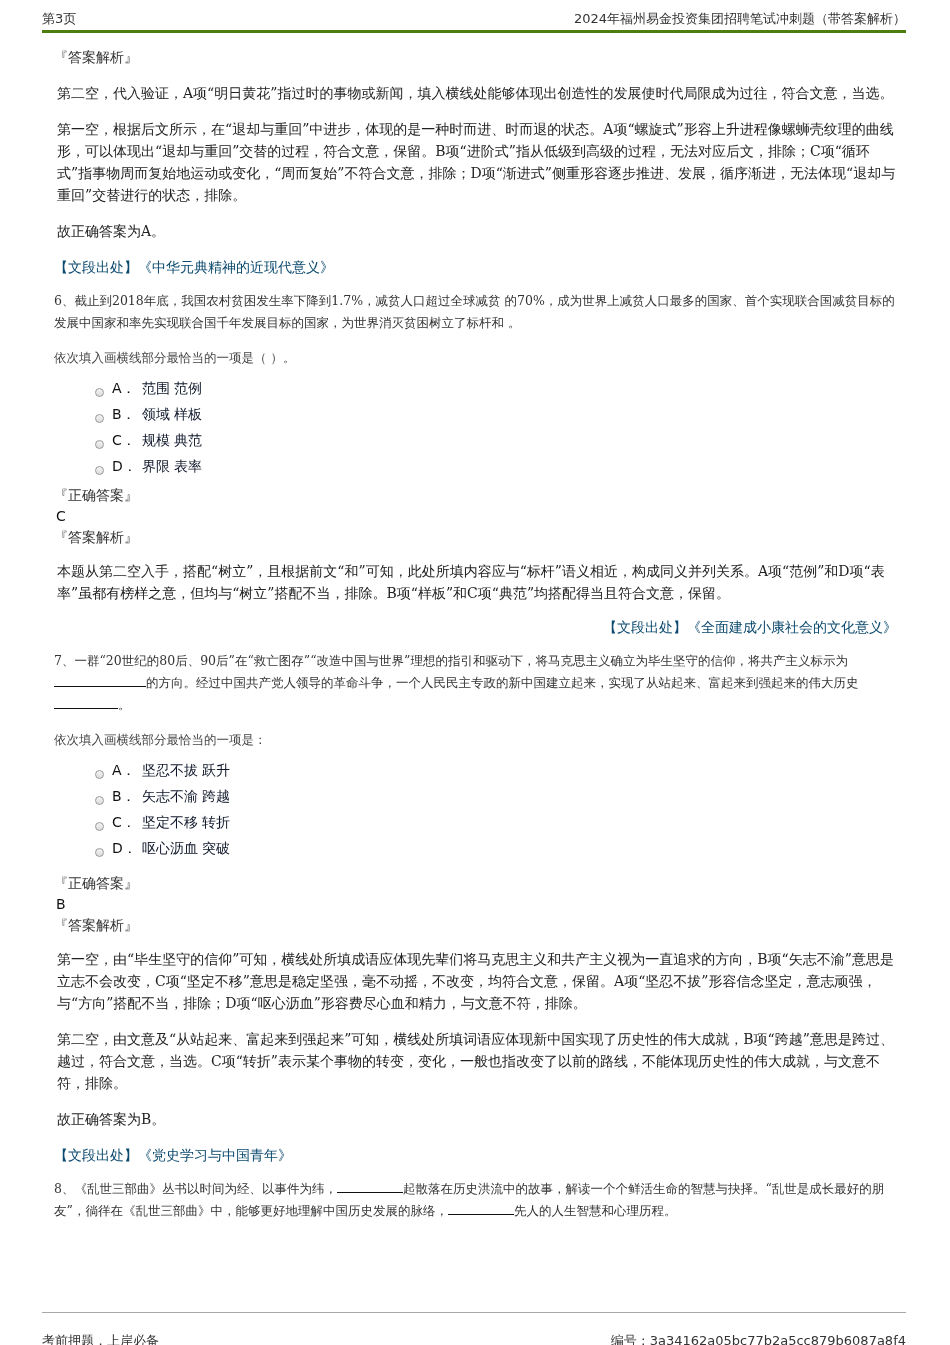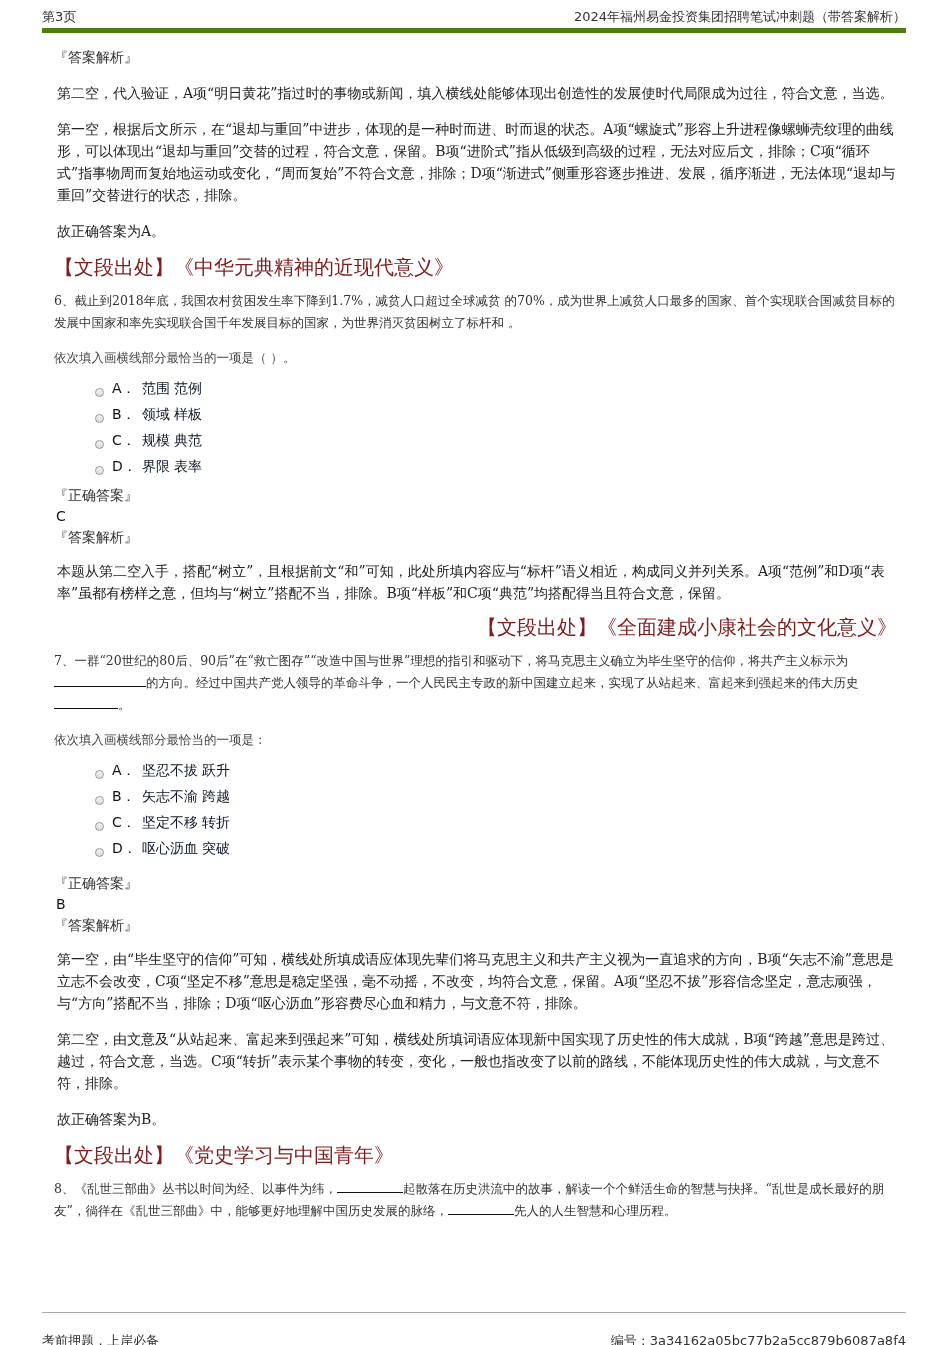--- a/index.html
+++ b/index.html
@@ -3,21 +3,21 @@
 <meta charset="utf-8">
 <style>
   html, body { margin: 0; padding: 0; background: #ffffff; }
   body {
     width: 950px; height: 1345px; position: relative; overflow: hidden;
     font-family: "DejaVu Sans", "Liberation Sans", sans-serif;
     color: #222;
   }
   .header {
     position: absolute; left: 42px; top: 11px; width: 864px; height: 22px;
-    border-bottom: 5px solid #4d7c0f;
+    border-bottom: 3px solid #4d7c0f;
     font-size: 13px; color: #333;
     display: flex; justify-content: space-between; align-items: flex-end;
     padding-bottom: 2px; box-sizing: border-box;
   }
   .footer {
     position: absolute; left: 42px; top: 1312px; width: 864px;
     border-top: 1px solid #aaa; padding-top: 19px;
     font-size: 13px; color: #333;
     display: flex; justify-content: space-between;
   }
@@ -36,22 +36,22 @@
   .options { margin-left: 38px; }
   .option { display: flex; align-items: center; height: 26px; font-size: 14px; }
   .radio {
     width: 9px; height: 9px; border-radius: 50%; border: 1px solid #999;
     background: linear-gradient(#f4f4f4, #dcdcdc); margin-right: 8px; margin-top: 6px;
     box-sizing: border-box;
   }
   .opt-letter { width: 30px; color: #111; }
   .opt-text { font-family: Liberation Sans, sans-serif; color: #0f172a; }
   .blank { display: inline-block; border-bottom: 1px solid #111; height: 14px; vertical-align: baseline; }
-  .src { font-size: 20px; line-height: 22px; margin: 0 0 0 -3px;
-    font-family: "DejaVu Serif", "Liberation Serif", serif; color: #7f1d1d; }
+  .src { font-size: 14px; line-height: 22px; margin: 0 0 0 -3px;
+    font-family: "DejaVu Serif", "Liberation Serif", serif; color: #0c4a6e; }
 </style>
 </head>
 <body>
 
 <div class="header">
   <span>第3页</span>
   <span>2024年福州易金投资集团招聘笔试冲刺题（带答案解析）</span>
 </div>
 
 <div class="content">

